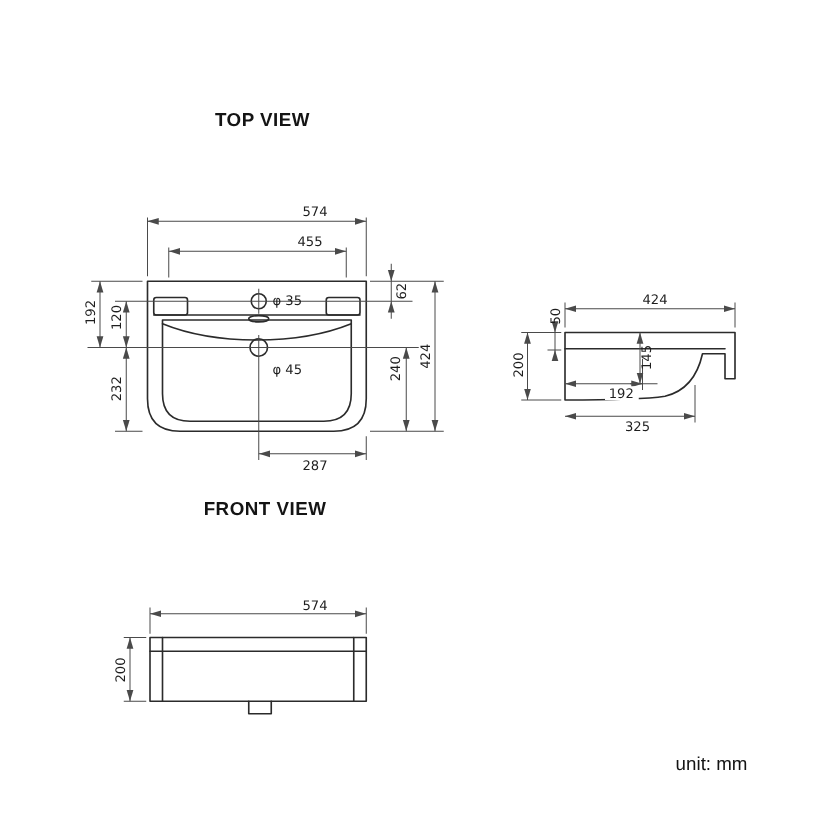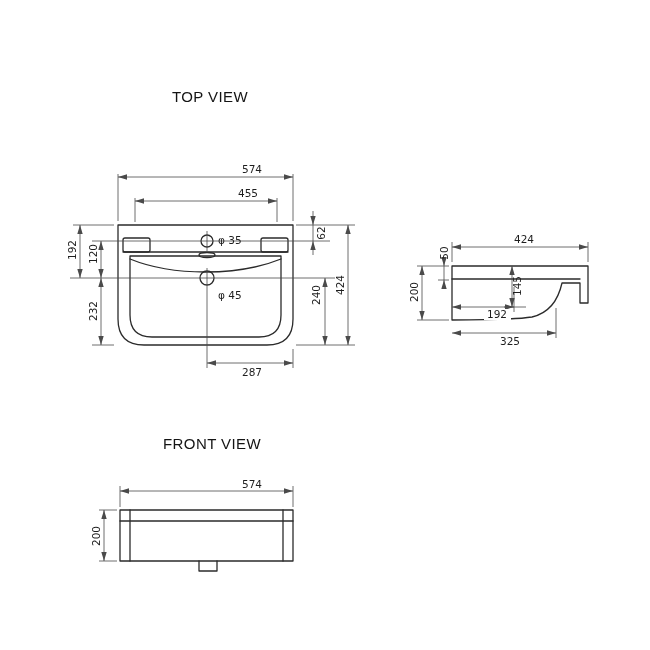--- a/index.html
+++ b/index.html
@@ -3,45 +3,46 @@
 <meta charset="utf-8">
 <style>
   * { margin:0; padding:0; box-sizing:border-box; }
   html,body { background:#fff; }
   .page {
     position:relative; width:650px; height:650px; background:#ffffff;
     font-family:"Liberation Sans","DejaVu Sans",sans-serif; overflow:hidden;
   }
   .view-title {
     position:absolute; width:200px; text-align:center;
-    font-size:15px; font-weight:normal; color:#141414; letter-spacing:.4px;
+    font-size:15px; font-weight:bold; color:#141414; letter-spacing:.4px;
   }
   #t-top   { left:110px; top:88px; }
   #t-side  { left:420px; top:88px; }
-  #t-front { left:112px; top:399px;margin-top:36px; }
+  #t-front { left:112px; top:399px; }
   #unit-label {
     position:absolute; left:488px; top:603px; width:110px; text-align:right;
     font-size:15px; color:#141414;
   }
   svg.drawing { position:absolute; left:0; top:0; }
   .obj  { stroke:#2b2b2b; stroke-width:1.3; fill:none; stroke-linejoin:round; stroke-linecap:round; }
   .thin { stroke:#4a4a4a; stroke-width:0.8; fill:none; }
   .dim  { stroke:#4a4a4a; stroke-width:0.8; fill:none; }
   text.lbl {
     font-family:"DejaVu Sans","Liberation Sans",sans-serif;
     font-size:10.5px; fill:#1e1e1e; stroke:none;
   }
 </style>
 </head>
 <body>
 
 <div class="page">
 
   <div class="view-title" id="t-top">TOP VIEW</div>
   <div class="view-title" id="t-front">FRONT VIEW</div>
+  <div id="unit-label">unit: mm</div>
 
   <svg class="drawing" width="650" height="650" viewBox="0 0 650 650">
     <defs>
       <marker id="arr" viewBox="0 0 9 7" refX="9" refY="3.5" markerWidth="9" markerHeight="7" markerUnits="userSpaceOnUse" orient="auto-start-reverse">
         <path d="M0,0.8 L9,3.5 L0,6.2 Z" fill="#4a4a4a"></path>
       </marker>
     </defs>
 
     <g>
       <g>

